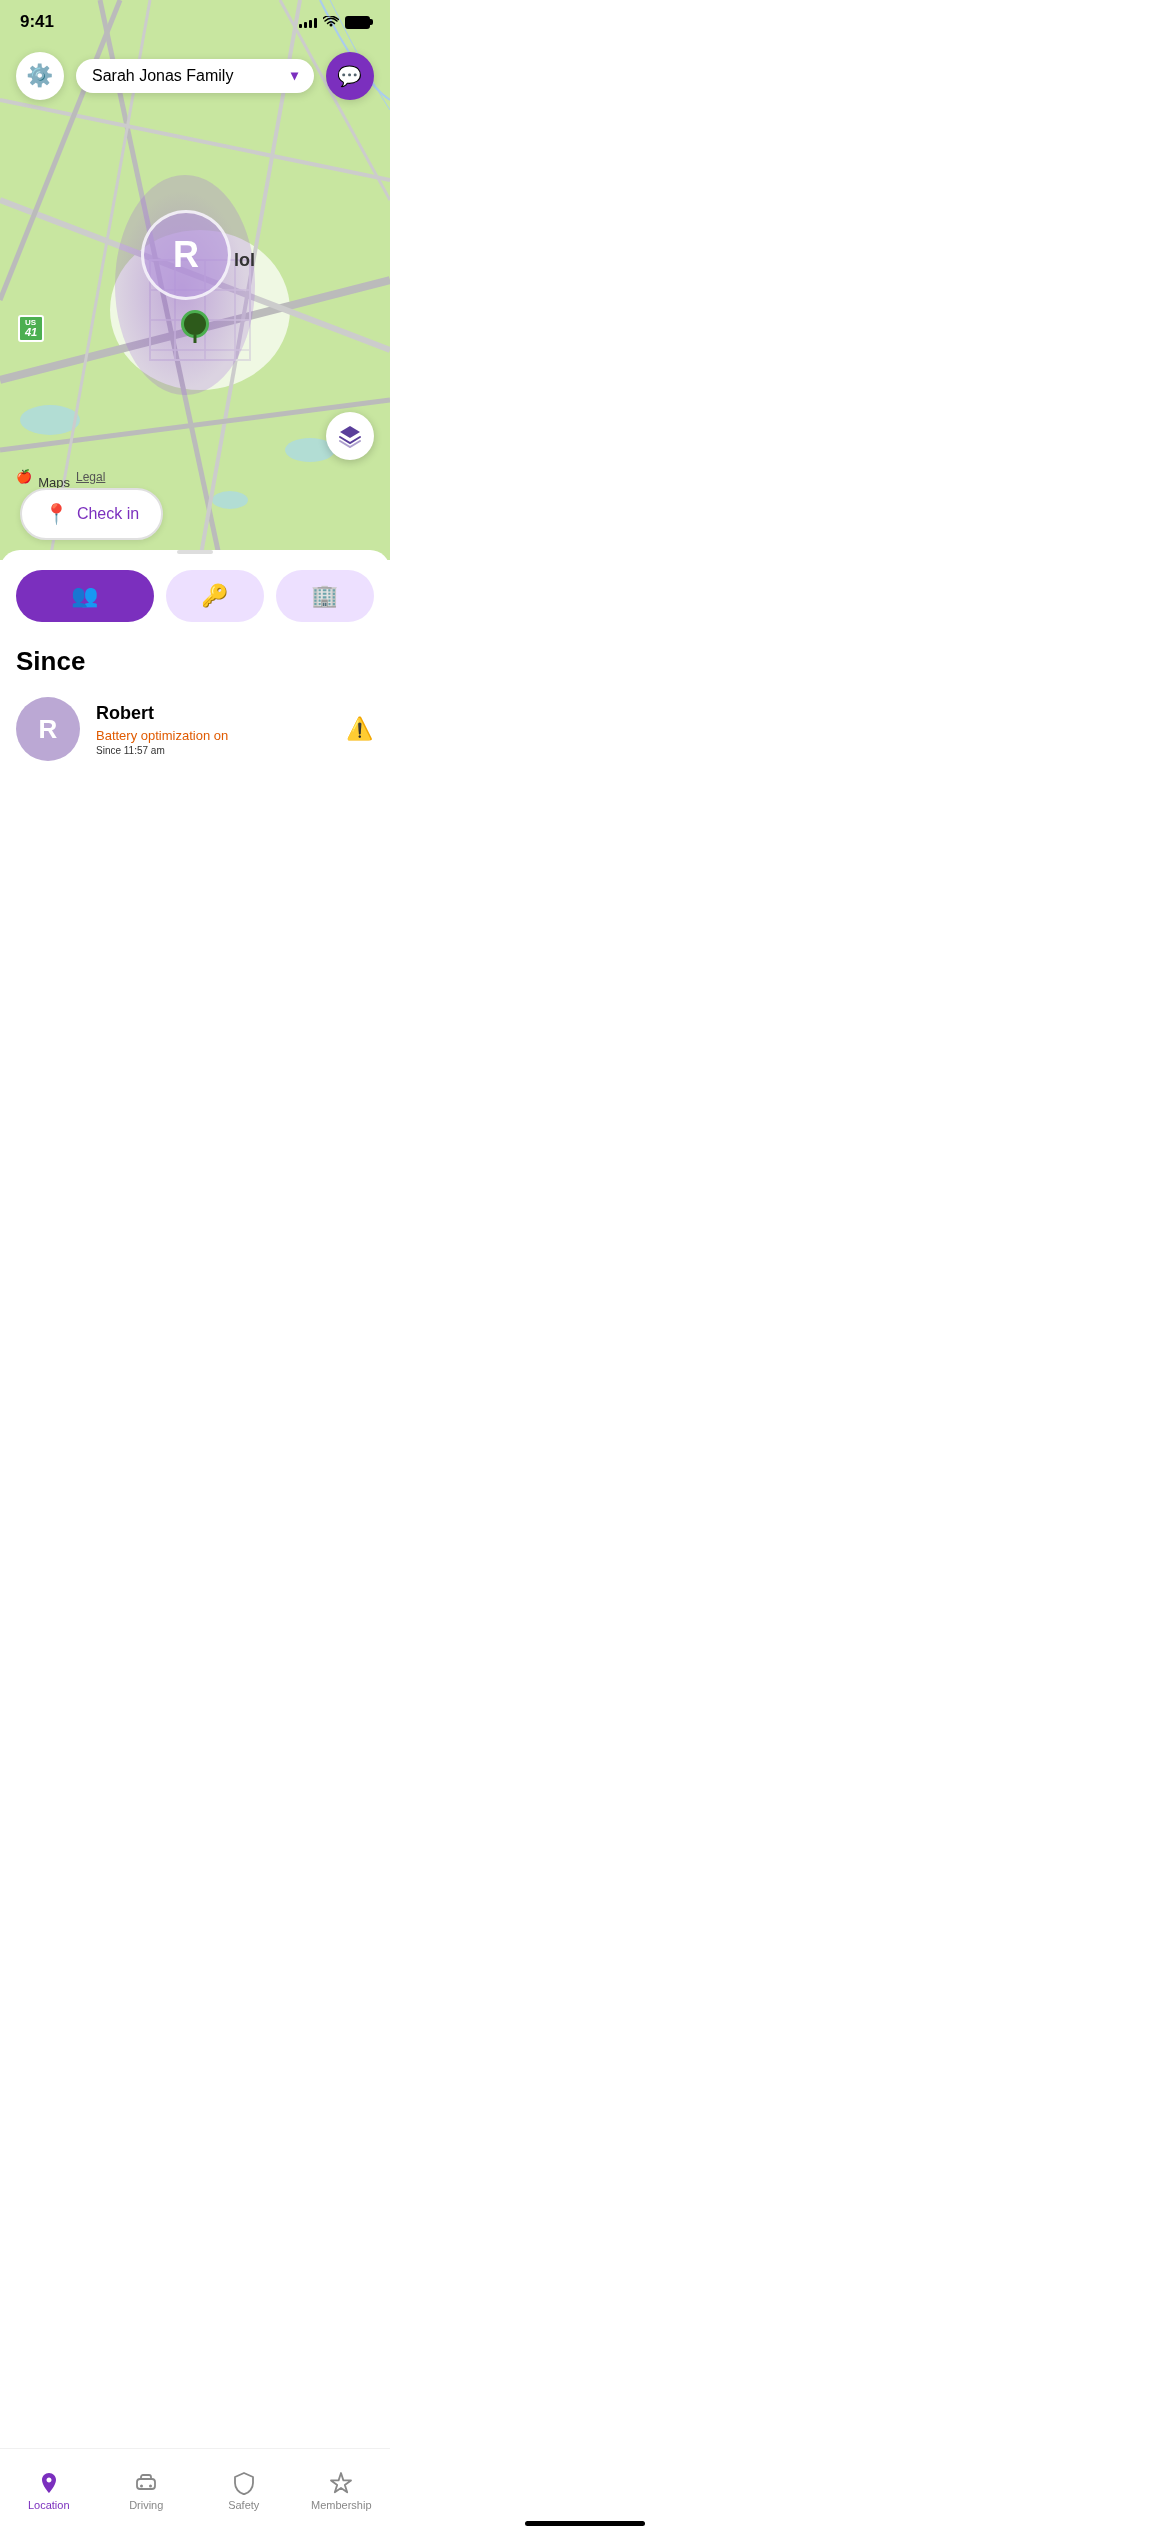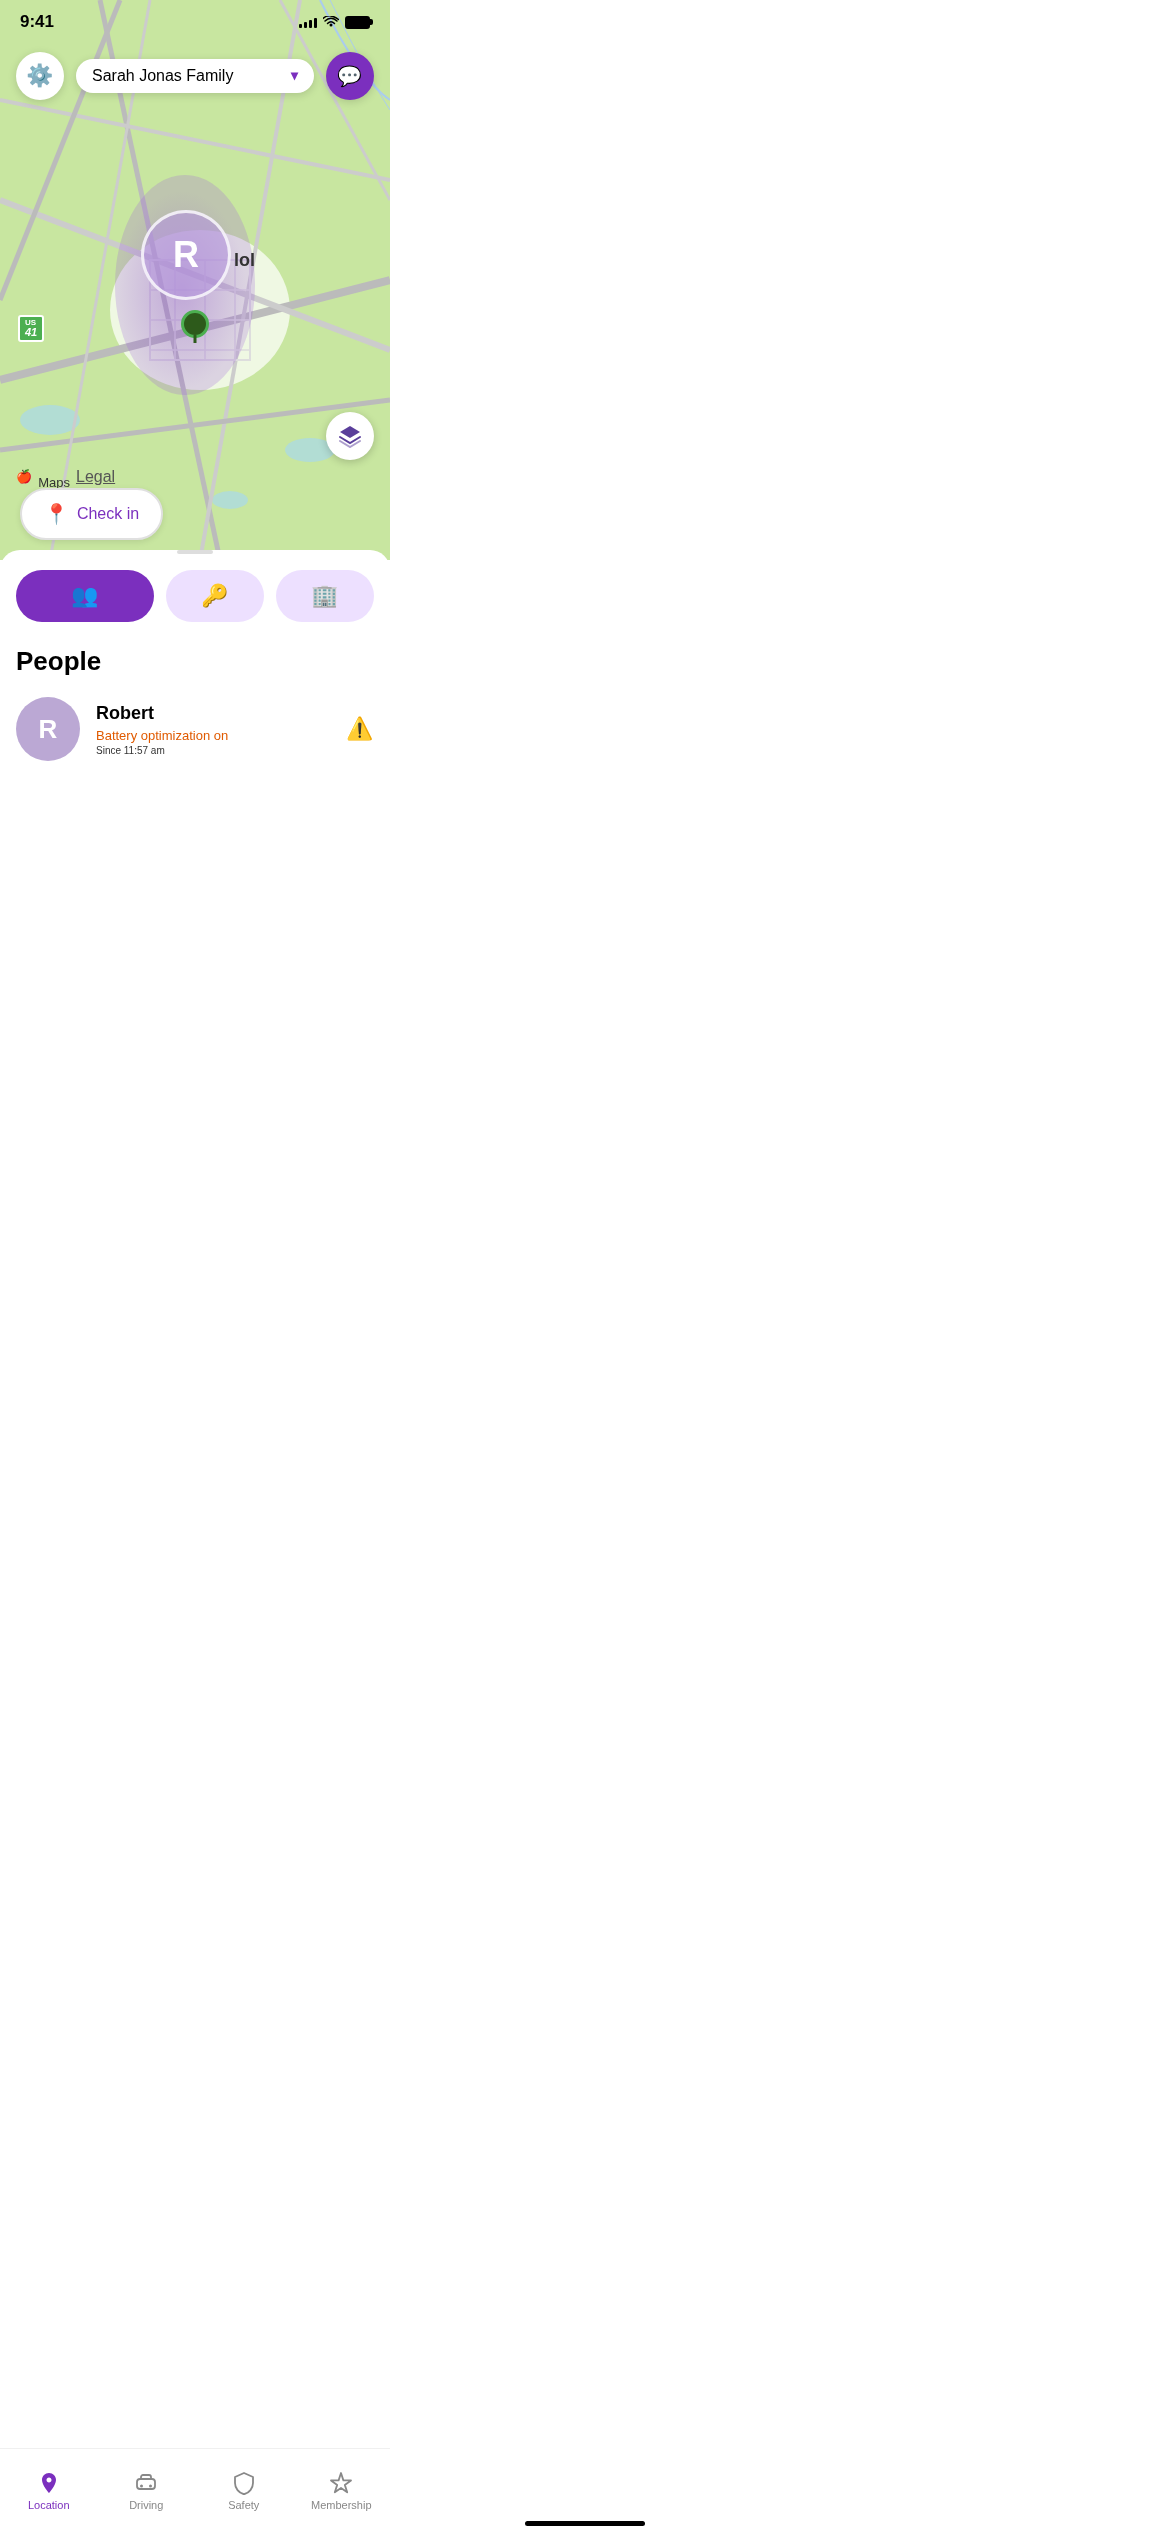--- a/index.html
+++ b/index.html
@@ -261,21 +261,21 @@
       gap: 6px;
       z-index: 50;
     }
     .apple-maps-logo {
       font-size: 13px;
       color: #333;
       font-weight: 500;
       margin-top: 12px;
     }
     .legal-link {
-      font-size: 16px;
+      font-size: 12px;
       color: #555;
       text-decoration: underline;
     }
 
     
     .check-in-btn {
       position: absolute;
       bottom: 20px;
       left: 20px;
       background: #fff;
@@ -587,21 +587,21 @@
       <span class="tab-btn-icon">👥</span>
     </button>
     <button class="tab-btn inactive">
       <span class="tab-btn-icon">🔑</span>
     </button>
     <button class="tab-btn inactive">
       <span class="tab-btn-icon">🏢</span>
     </button>
   </div>
 
-  <h2 class="section-title">People</h2>
+  <h2 class="section-title">Since</h2>
 
   <div class="person-card">
     <div class="person-avatar">
       <span class="person-avatar-letter">R</span>
     </div>
     <div class="person-info">
       <div class="person-name">Robert</div>
       <div class="person-status">Battery optimization on</div>
       <div class="person-time">Since 11:57 am</div>
     </div>

